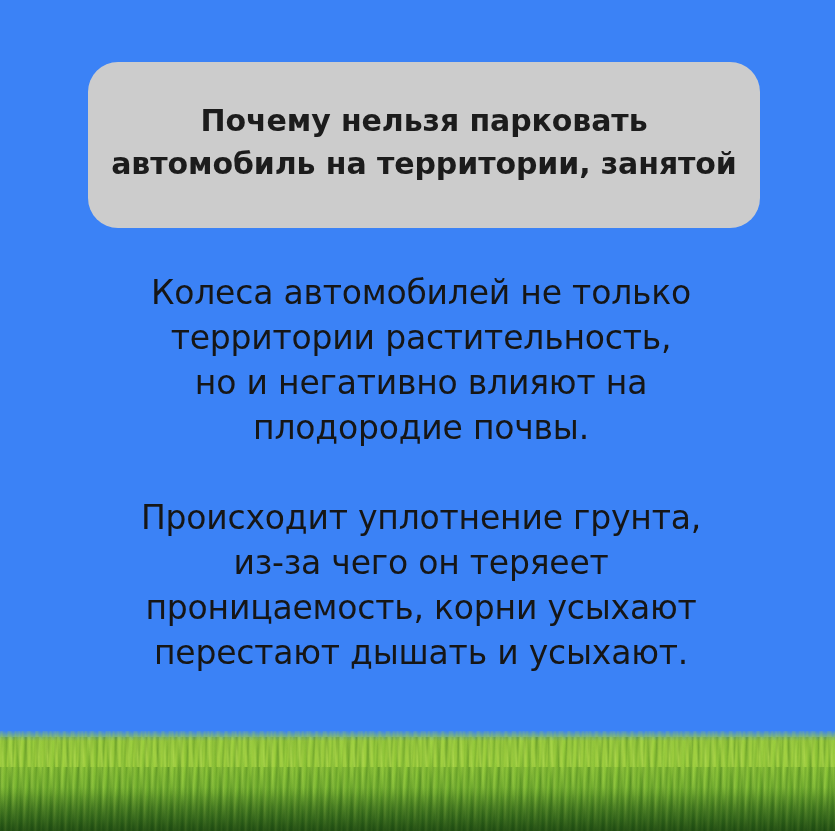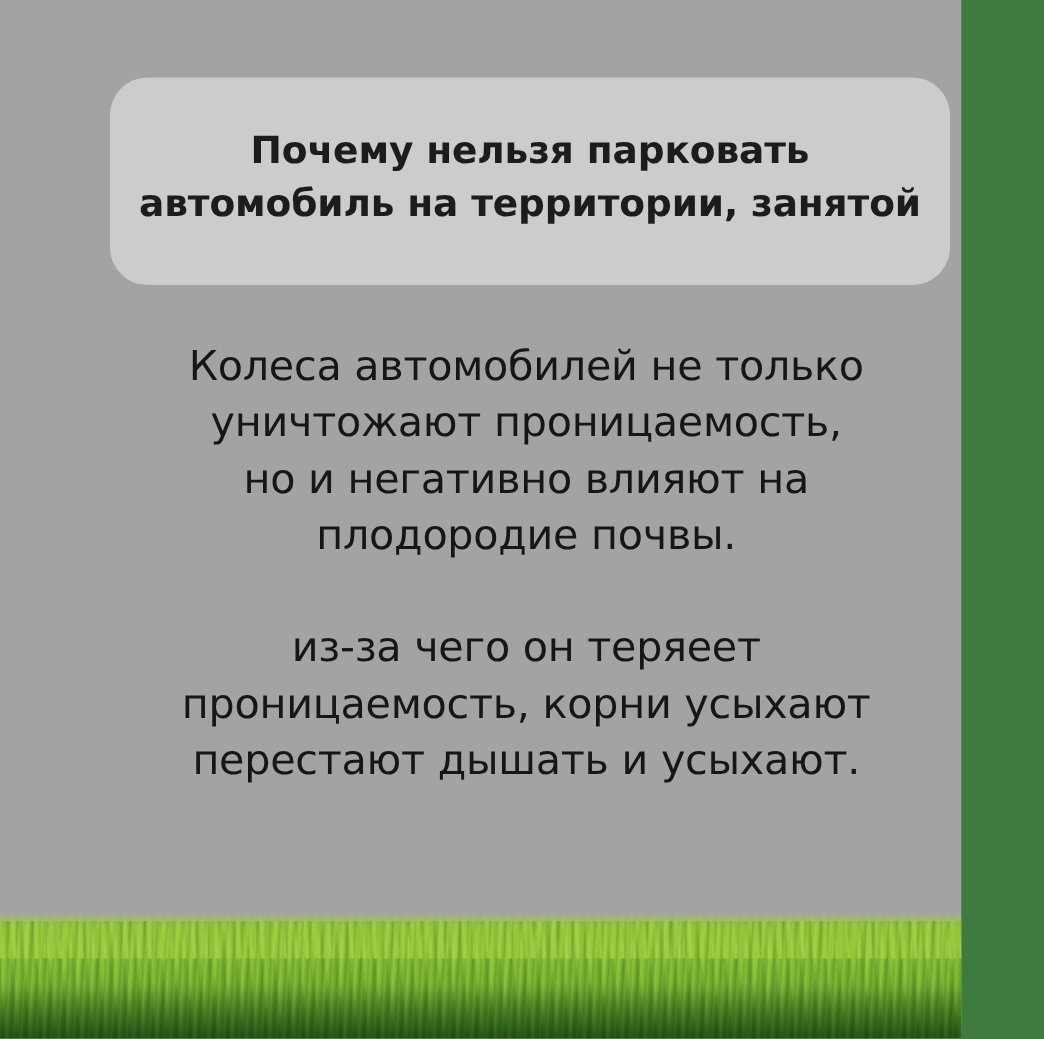--- a/index.html
+++ b/index.html
@@ -2,23 +2,23 @@
 <html><head>
 <meta charset="utf-8">
 <style>
   html, body {
     margin: 0;
     padding: 0;
     background: #3f7a3e;
   }
   #poster {
     position: relative;
-    width: 769px;
+    width: 835px;
     height: 831px;
-    background: #a3a3a3;
+    background: #3b82f6;
     overflow: hidden;
     font-family: "DejaVu Sans", "Liberation Sans", sans-serif;
   }
 
   
   #question-card {
     position: absolute;
     left: 88px;
     top: 62px;
     width: 672px;
@@ -147,25 +147,26 @@
 <div id="poster">
 
   <div id="question-card">
     <div class="q-line">Почему нельзя парковать</div>
     <div class="q-line">автомобиль на территории, занятой</div>
   </div>
 
   <div id="body-text">
     <div class="para">
       <div class="t-line">Колеса автомобилей не только</div>
-      <div class="t-line">уничтожают проницаемость,</div>
+      <div class="t-line">территории растительность,</div>
       <div class="t-line">но и негативно влияют на</div>
       <div class="t-line">плодородие почвы.</div>
     </div>
     <div class="para">
+      <div class="t-line">Происходит уплотнение грунта,</div>
       <div class="t-line">из-за чего он теряеет</div>
       <div class="t-line">проницаемость, корни усыхают</div>
       <div class="t-line">перестают дышать и усыхают.</div>
     </div>
   </div>
 
   <div id="grass">
     <div class="grass-base"></div>
     <div class="grass-blades"></div>
     <div class="grass-tips"></div>

